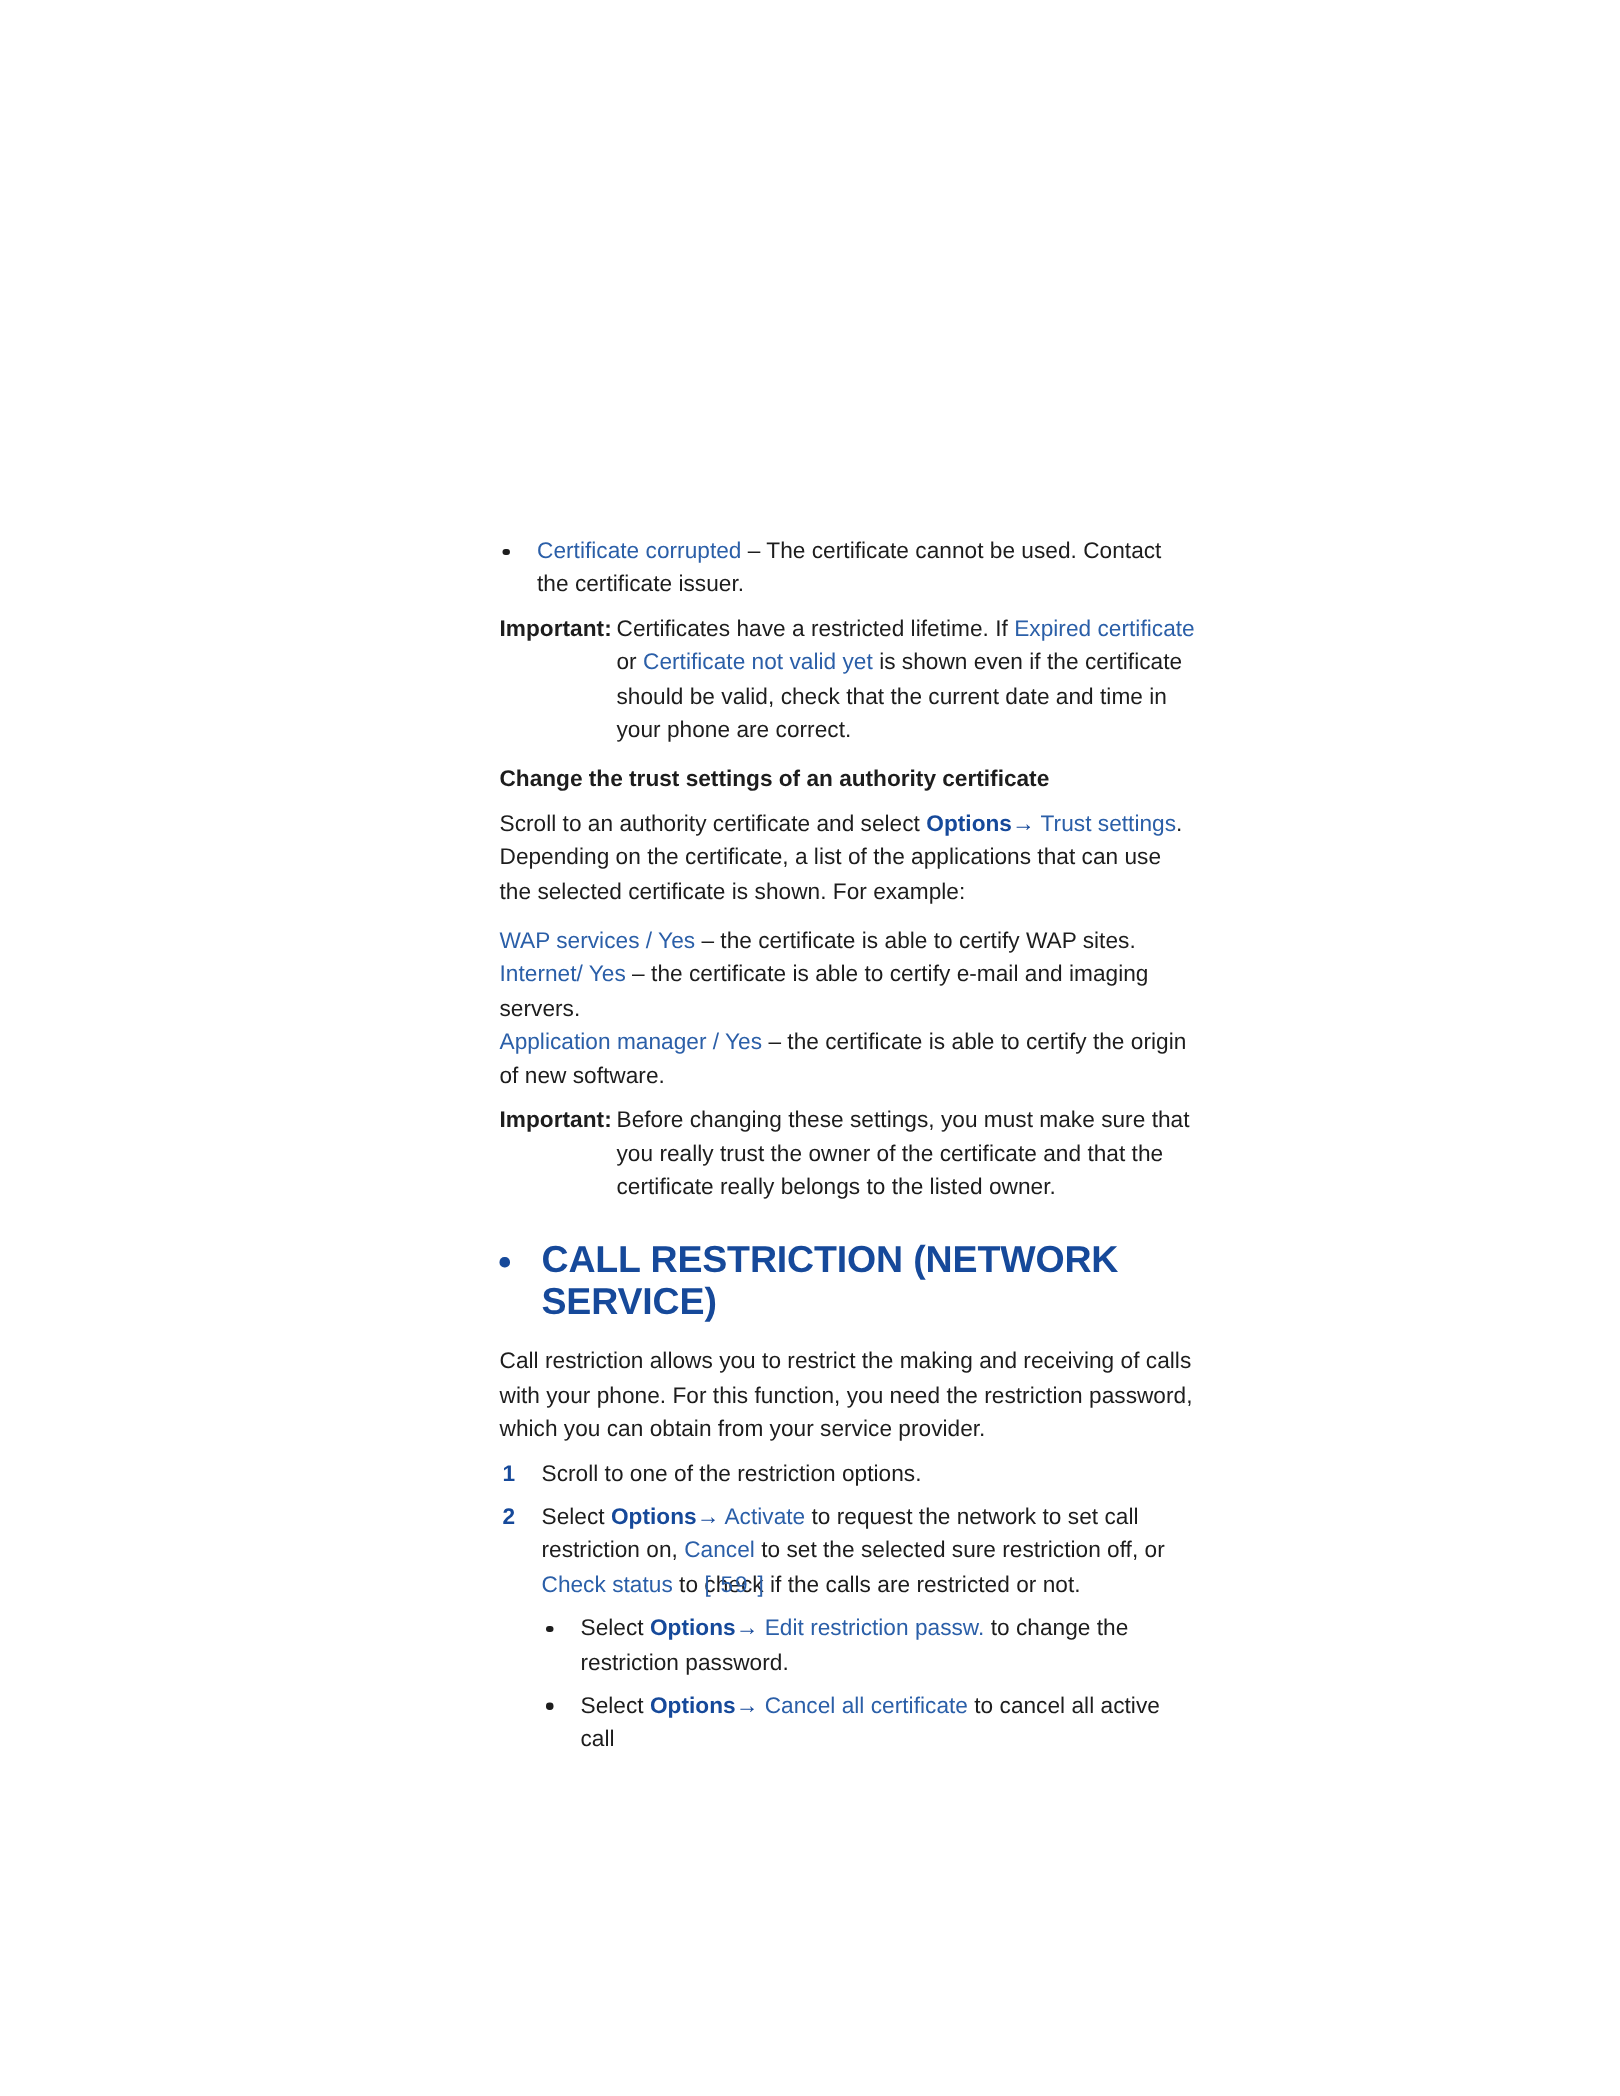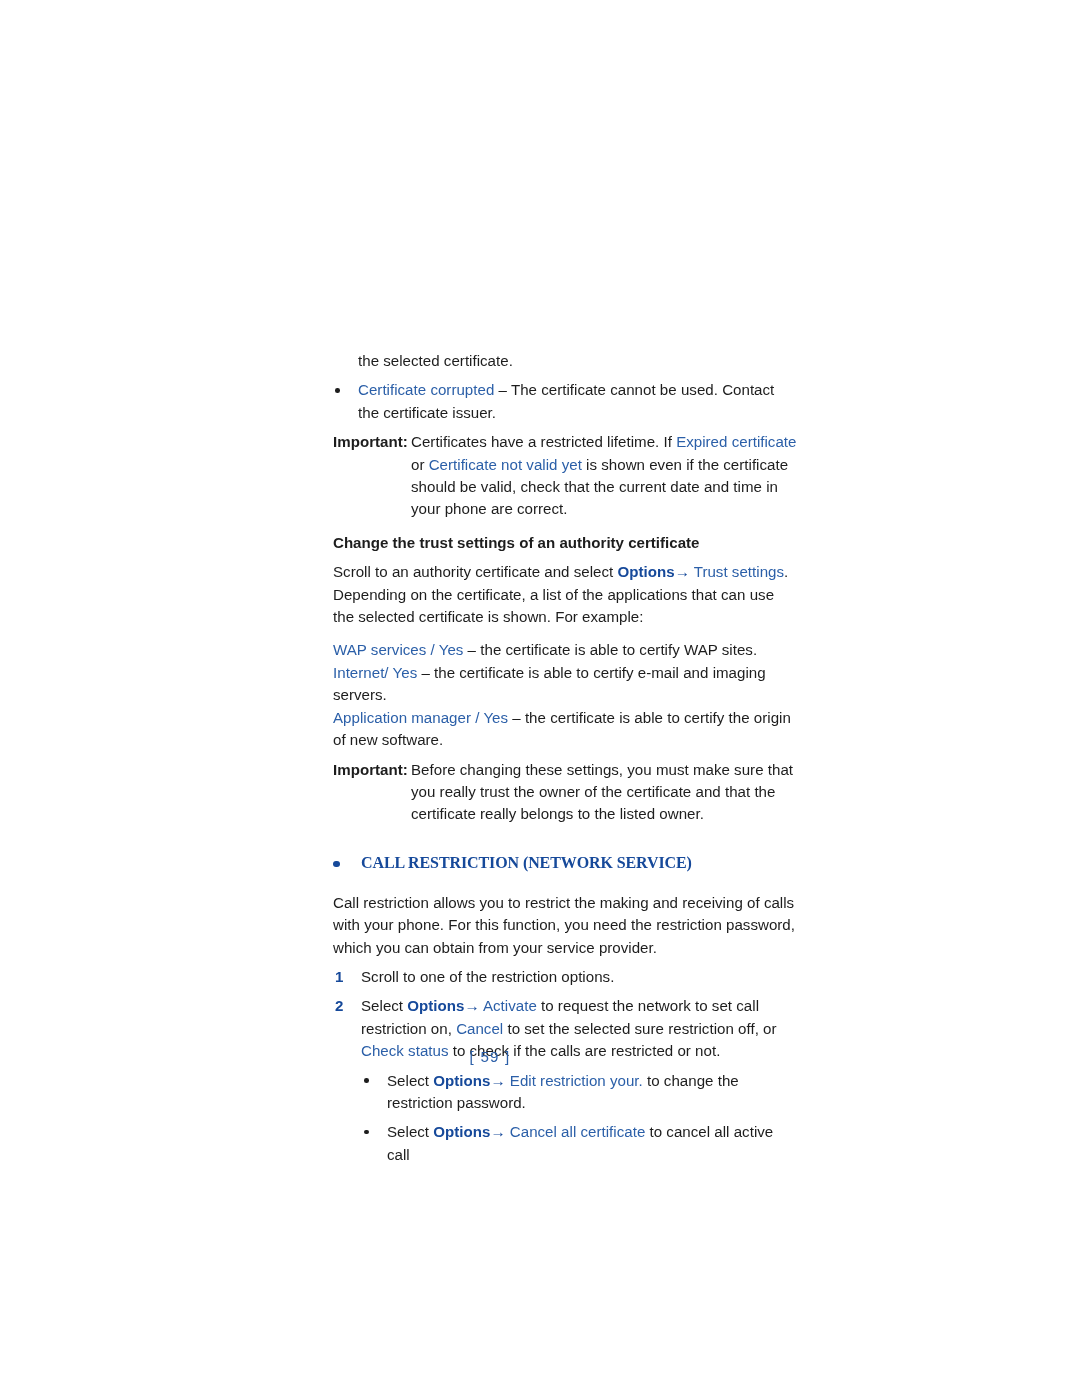--- a/index.html
+++ b/index.html
@@ -107,26 +107,25 @@
     font-size: 15.1px;
     line-height: 22.4px;
     font-weight: bold;
     color: #1d1d1d;
   }
 
   
   .section-head {
     position: relative;
     padding-left: 28px;
-    font-size: 16px;
+    font-size: 25px;
     line-height: 28px;
     font-weight: bold;
     color: #16499a;
     letter-spacing: -0.1px;
-    font-family: Liberation Serif, serif;
   }
   .section-head .head-dot {
     position: absolute;
     left: 0px;
     top: 12px;
     width: 6.5px;
     height: 6.5px;
     border-radius: 50%;
     background: #16499a;
   }
@@ -146,23 +145,20 @@
     font-size: 15.1px;
     color: #2b5fa8;
     letter-spacing: 1.2px;
   }
 </style>
 </head>
 <body>
 
 <div id="page">
 
-  <div class="para cont">
-    <span>the selected certificate.</span>
-  </div>
 
   <div class="gap-s"></div>
 
   <div class="para bullet-row">
     <span class="bullet-dot"></span>
     <span class="b-ital">Certificate corrupted</span><span> – The certificate cannot be used. Contact the certificate issuer.</span>
   </div>
 
   <div class="gap-s"></div>
 
@@ -224,21 +220,21 @@
 
   <div class="para step-row">
     <span class="step-num">2</span>
     <span>Select </span><span class="b-bold">Options</span><span class="arrow">→</span><span class="b-ital"> Activate</span><span> to request the network to set call restriction on, </span><span class="b-ital">Cancel</span><span> to set the selected sure restriction off, or </span><span class="b-ital">Check status</span><span> to check if the calls are restricted or not.</span>
   </div>
 
   <div class="gap-s"></div>
 
   <div class="para subbullet-row">
     <span class="bullet-dot"></span>
-    <span>Select </span><span class="b-bold">Options</span><span class="arrow">→</span><span class="b-ital"> Edit restriction your.</span><span> to change the restriction password.</span>
+    <span>Select </span><span class="b-bold">Options</span><span class="arrow">→</span><span class="b-ital"> Edit restriction passw.</span><span> to change the restriction password.</span>
   </div>
 
   <div class="gap-s"></div>
 
   <div class="para subbullet-row">
     <span class="bullet-dot"></span>
     <span>Select </span><span class="b-bold">Options</span><span class="arrow">→</span><span class="b-ital"> Cancel all certificate</span><span> to cancel all active call</span>
   </div>
 
 </div>

